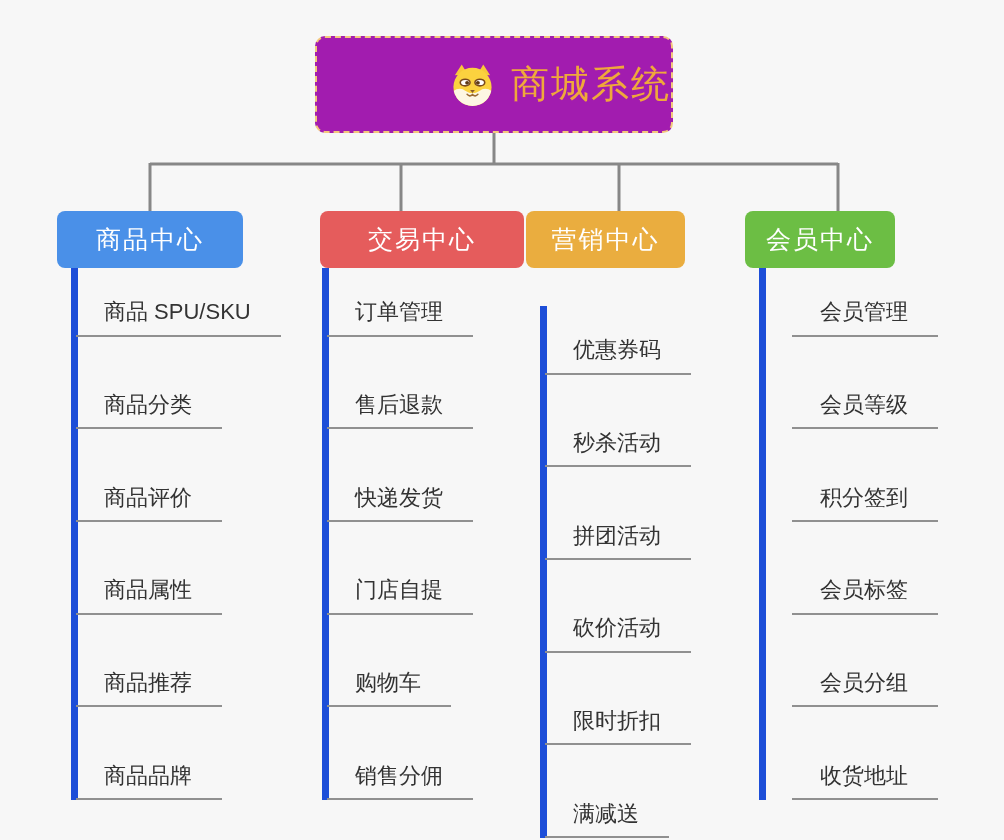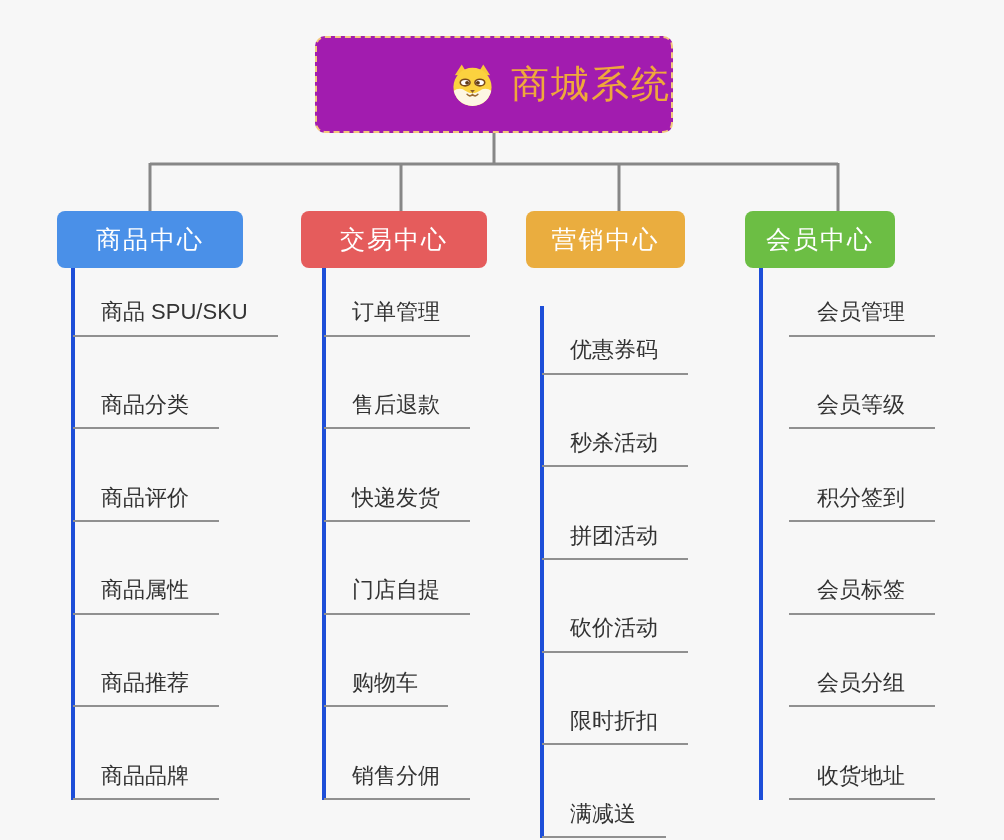--- a/index.html
+++ b/index.html
@@ -28,21 +28,21 @@
     position:absolute;top:211px;height:57px;width:186px;
     border-radius:8px;
     display:flex;align-items:center;justify-content:center;
     color:#ffffff;font-size:25px;letter-spacing:2px;
     cursor:default;
   }
 
   
   .branch-children{
     position:absolute;top:268px;height:532px;
-    border-left:4px solid #1d4ed8;
+    border-left:7px solid #1d4ed8;
     display:flex;flex-direction:column;gap:24px;
   }
   .child{
     flex:1;
     display:flex;align-items:flex-end;
   }
   .child-label{
     margin-left:-2px;
     padding:0 30px 9px 28px;
     border-bottom:2px solid #909090;
@@ -100,21 +100,21 @@
         <div class="child">
           <span class="child-label">商品属性</span>
         </div>
         <div class="child">
           <span class="child-label">商品推荐</span>
         </div>
         <div class="child">
           <span class="child-label">商品品牌</span>
         </div>
       </div>
-      <div class="branch-header" style="left: 301px; width: 186px; background: rgb(229, 92, 92);">
+      <div class="branch-header" style="left: 320px; width: 204px; background: rgb(229, 92, 92);">
         <span>交易中心</span>
       </div>
       <div class="branch-children" style="left: 322px;">
         <div class="child">
           <span class="child-label">订单管理</span>
         </div>
         <div class="child">
           <span class="child-label">售后退款</span>
         </div>
         <div class="child">

